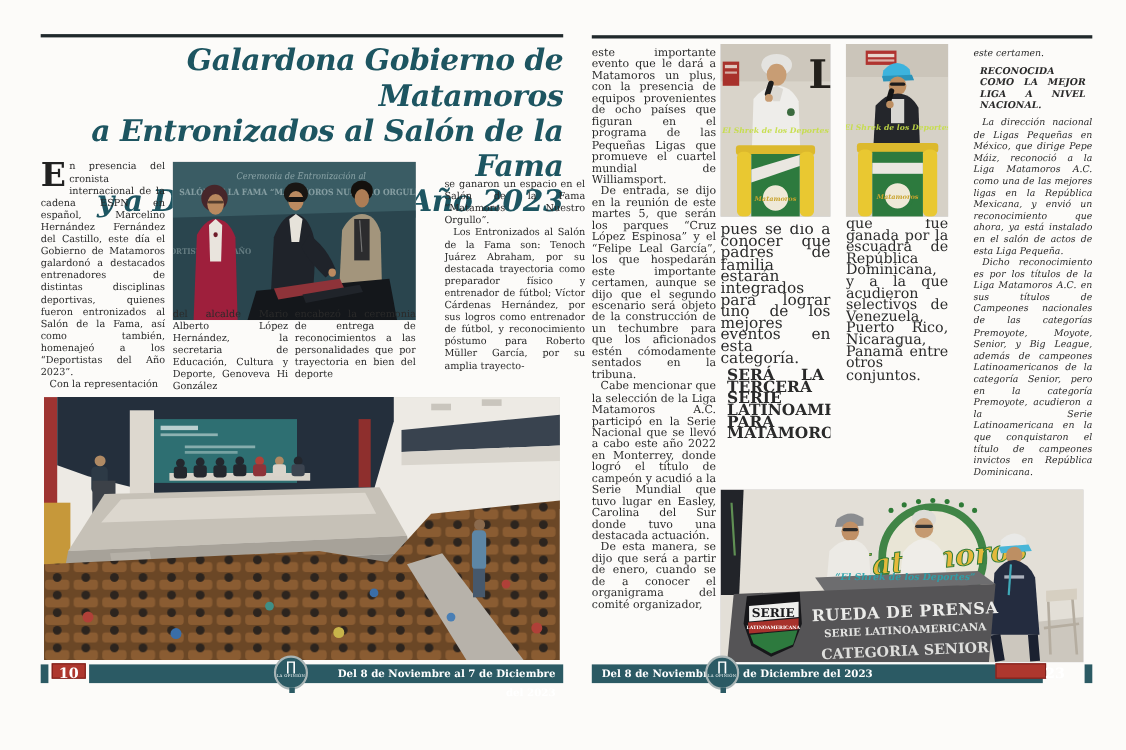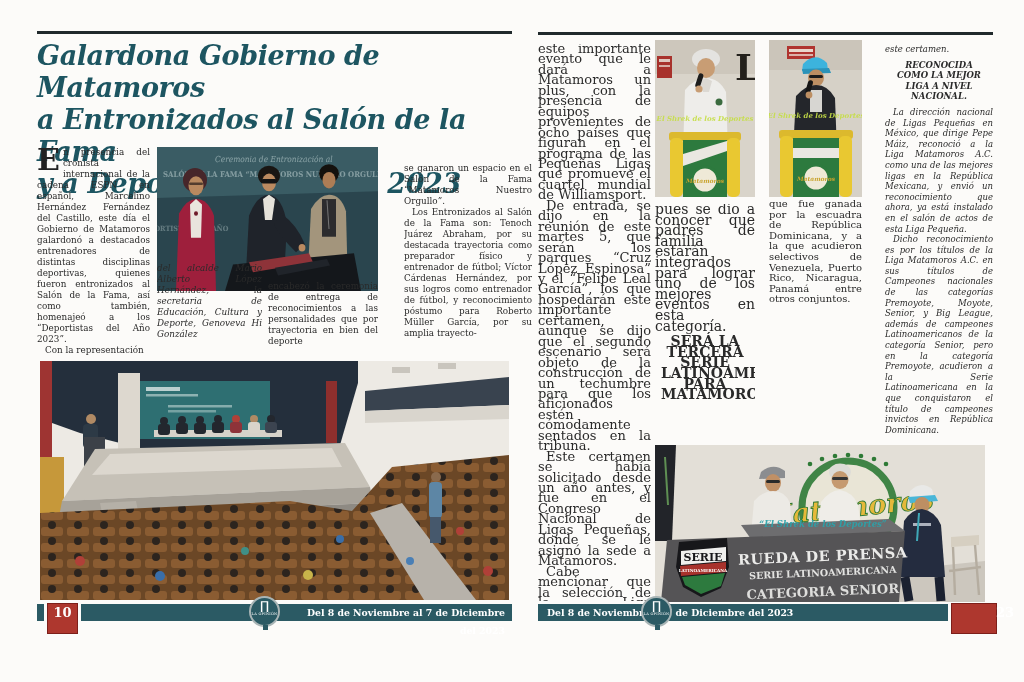--- a/index.html
+++ b/index.html
@@ -1,44 +1,44 @@
 <!DOCTYPE html>
 <html lang="es"><head>
 <meta charset="utf-8">
 <style>
   html,body{margin:0;padding:0;background:#e9e7e2;}
   #canvas{position:relative;width:1024px;height:682px;background:#fcfbf9;overflow:hidden;
           font-family:"DejaVu Serif","Liberation Serif",serif;}
   .rule{position:absolute;height:3px;background:#20292c;}
-  .headline{position:absolute;left:37px;top:40px;width:475px;text-align:left;
+  .headline{position:absolute;left:37px;top:40px;width:475px;text-align:right;
             color:#1d5561;font-weight:bold;font-style:italic;font-size:27px;line-height:32px;letter-spacing:-0.4px;}
   .col{position:absolute;text-align:justify;color:#2a2a2a;overflow:hidden;}
   .col p{margin:0;padding:0;}
   .col p.ind{text-indent:8px;}
-  .subhead{font-weight:bold;text-align:center;text-indent:0 !important;margin:5px 6px !important;}
+  .subhead{font-weight:bold;text-indent:0 !important;margin:5px 6px !important;}
   #p1c1,#p1c2,#p1c3,#p1c4{font-size:8.8px;line-height:11px;}
   #p1c1{left:37px;top:147px;width:113px;height:213px;}
-  #p1c2{left:157px;top:263px;width:105px;height:79px;font-style:italic;}
+  #p1c2{left:157px;top:281px;width:105px;height:79px;}
   #p1c3{left:268px;top:281px;width:110px;height:79px;}
   #p1c4{left:404px;top:147px;width:128px;height:213px;margin-top:16px;}
-  #p2c1{left:538px;top:44px;width:113px;height:557px;font-size:13px;line-height:10.45px;}
+  #p2c1{left:538px;top:44px;width:113px;height:557px;font-size:10px;line-height:10.45px;}
   #p2c2{left:655px;top:204px;width:100px;height:238px;font-size:14px;line-height:10.6px;}
-  #p2c3{left:769px;top:199px;width:93px;height:243px;font-size:10px;line-height:10.6px;}
+  #p2c3{left:769px;top:199px;width:93px;height:243px;font-size:13px;line-height:10.6px;}
   #p2c4{left:885px;top:44px;width:108px;height:398px;font-size:8.5px;line-height:10.6px;font-style:italic;}
   .dropcap{float:left;font-size:30px;line-height:24px;padding:1px 3px 0 0;font-weight:bold;color:#222;}
   .photo{position:absolute;overflow:hidden;background:#ccc;}
   .photo svg{display:block;width:100%;height:100%;}
   #photo-stage{left:157px;top:147px;width:221px;height:144px;}
   #photo-auditorium{left:40px;top:361px;width:469px;height:239px;}
   #photo-podium-1{left:655px;top:40px;width:100px;height:157px;}
   #photo-podium-2{left:769px;top:40px;width:93px;height:157px;}
   #photo-press{left:655px;top:445px;width:330px;height:157px;}
   .fbar{position:absolute;top:604px;height:17px;background:#2b5a64;}
   .fblock{position:absolute;top:604px;width:7px;height:17px;background:#2b5a64;}
-  .pnum{position:absolute;top:603px;width:31px;height:31px;background:#ae372e;border:1px solid #7d1f1a;
+  .pnum{position:absolute;top:603px;width:31px;height:14px;background:#ae372e;border:1px solid #7d1f1a;
         box-sizing:border-box;color:#fff;font-weight:bold;font-size:13px;line-height:17px;text-align:center;z-index:2;}
   .fdate{position:absolute;top:604px;height:17px;line-height:17.5px;color:#fff;font-weight:bold;font-size:9.3px;z-index:2;}
   .flogo{position:absolute;top:596px;width:31px;height:31px;border-radius:50%;background:#2b5a64;
          border:2px solid #a9b5b6;box-sizing:border-box;text-align:center;z-index:3;}
   .flogo .glyph{display:block;color:#fff;font-size:12px;line-height:12px;margin-top:2px;font-family:"DejaVu Sans",sans-serif;}
   .flogo .brand{display:block;color:#fff;font-size:3.5px;line-height:4px;letter-spacing:.3px;}
   .flogo::after{content:"";position:absolute;left:12px;bottom:-5px;width:5px;height:5px;background:#2b5a64;}
   svg text{font-family:"DejaVu Serif","Liberation Serif",serif;}
 </style>
 </head>
@@ -194,21 +194,20 @@
   <div class="flogo" style="left:249px;">
     <span class="glyph">∏</span>
     <span class="brand">LA OPINIÓN</span>
   </div>
 
   <div class="rule" style="left:538px;top:32px;width:455px;"></div>
 
   <div class="col" id="p2c1">
     <p>este importante evento que le dará a Matamoros un plus, con la presencia de equipos provenientes de ocho países que figuran en el programa de las Pequeñas Ligas que promueve el cuartel mundial de Williamsport.</p>
     <p class="ind">De entrada, se dijo en la reunión de este martes 5, que serán los parques “Cruz López Espinosa” y el “Felipe Leal García”, los que hospedarán este importante certamen, aunque se dijo que el segundo escenario será objeto de la construcción de un techumbre para que los aficionados estén cómodamente sentados en la tribuna.</p>
-    <p class="ind">Este certamen se había solicitado desde un año antes, y fue en el Congreso Nacional de Ligas Pequeñas, donde se le asignó la sede a Matamoros.</p>
     <p class="ind">Cabe mencionar que la selección de la Liga Matamoros A.C. participó en la Serie Nacional que se llevó a cabo este año 2022 en Monterrey, donde logró el título de campeón y acudió a la Serie Mundial que tuvo lugar en Easley, Carolina del Sur donde tuvo una destacada actuación.</p>
     <p class="ind">De esta manera, se dijo que será a partir de enero, cuando se de a conocer el organigrama del comité organizador,</p>
   </div>
 
   <div class="photo" id="photo-podium-1">
     <svg viewBox="0 0 100 157" preserveAspectRatio="none">
       <rect width="100" height="157" fill="#d9d4ca"></rect>
       <rect width="100" height="34" fill="#cdc7bc"></rect>
       <rect x="2" y="16" width="15" height="22" fill="#a8322c"></rect>
       <rect x="4" y="19" width="11" height="3" fill="#e9e2d8" opacity="0.85"></rect>
@@ -342,16 +341,16 @@
       <text x="168" y="82" text-anchor="middle" font-size="8.5" font-weight="bold" font-style="italic" fill="#2ba3ab" opacity="0.92">“El Shrek de los Deportes”</text>
     </svg>
   </div>
 
   <div class="fbar" style="left:538px;width:410px;"></div>
   <div class="fdate" style="left:547px;width:260px;text-align:left;">Del 8 de Noviembre al 7 de Diciembre del 2023</div>
   <div class="flogo" style="left:641px;">
     <span class="glyph">∏</span>
     <span class="brand">LA OPINIÓN</span>
   </div>
-  <div class="pnum" style="left:951px;padding-left:44px;">23</div>
+  <div class="pnum" style="left:905px;padding-left:44px;">23</div>
   <div class="fblock" style="left:986px;"></div>
 
 </div>
 
 </body></html>

